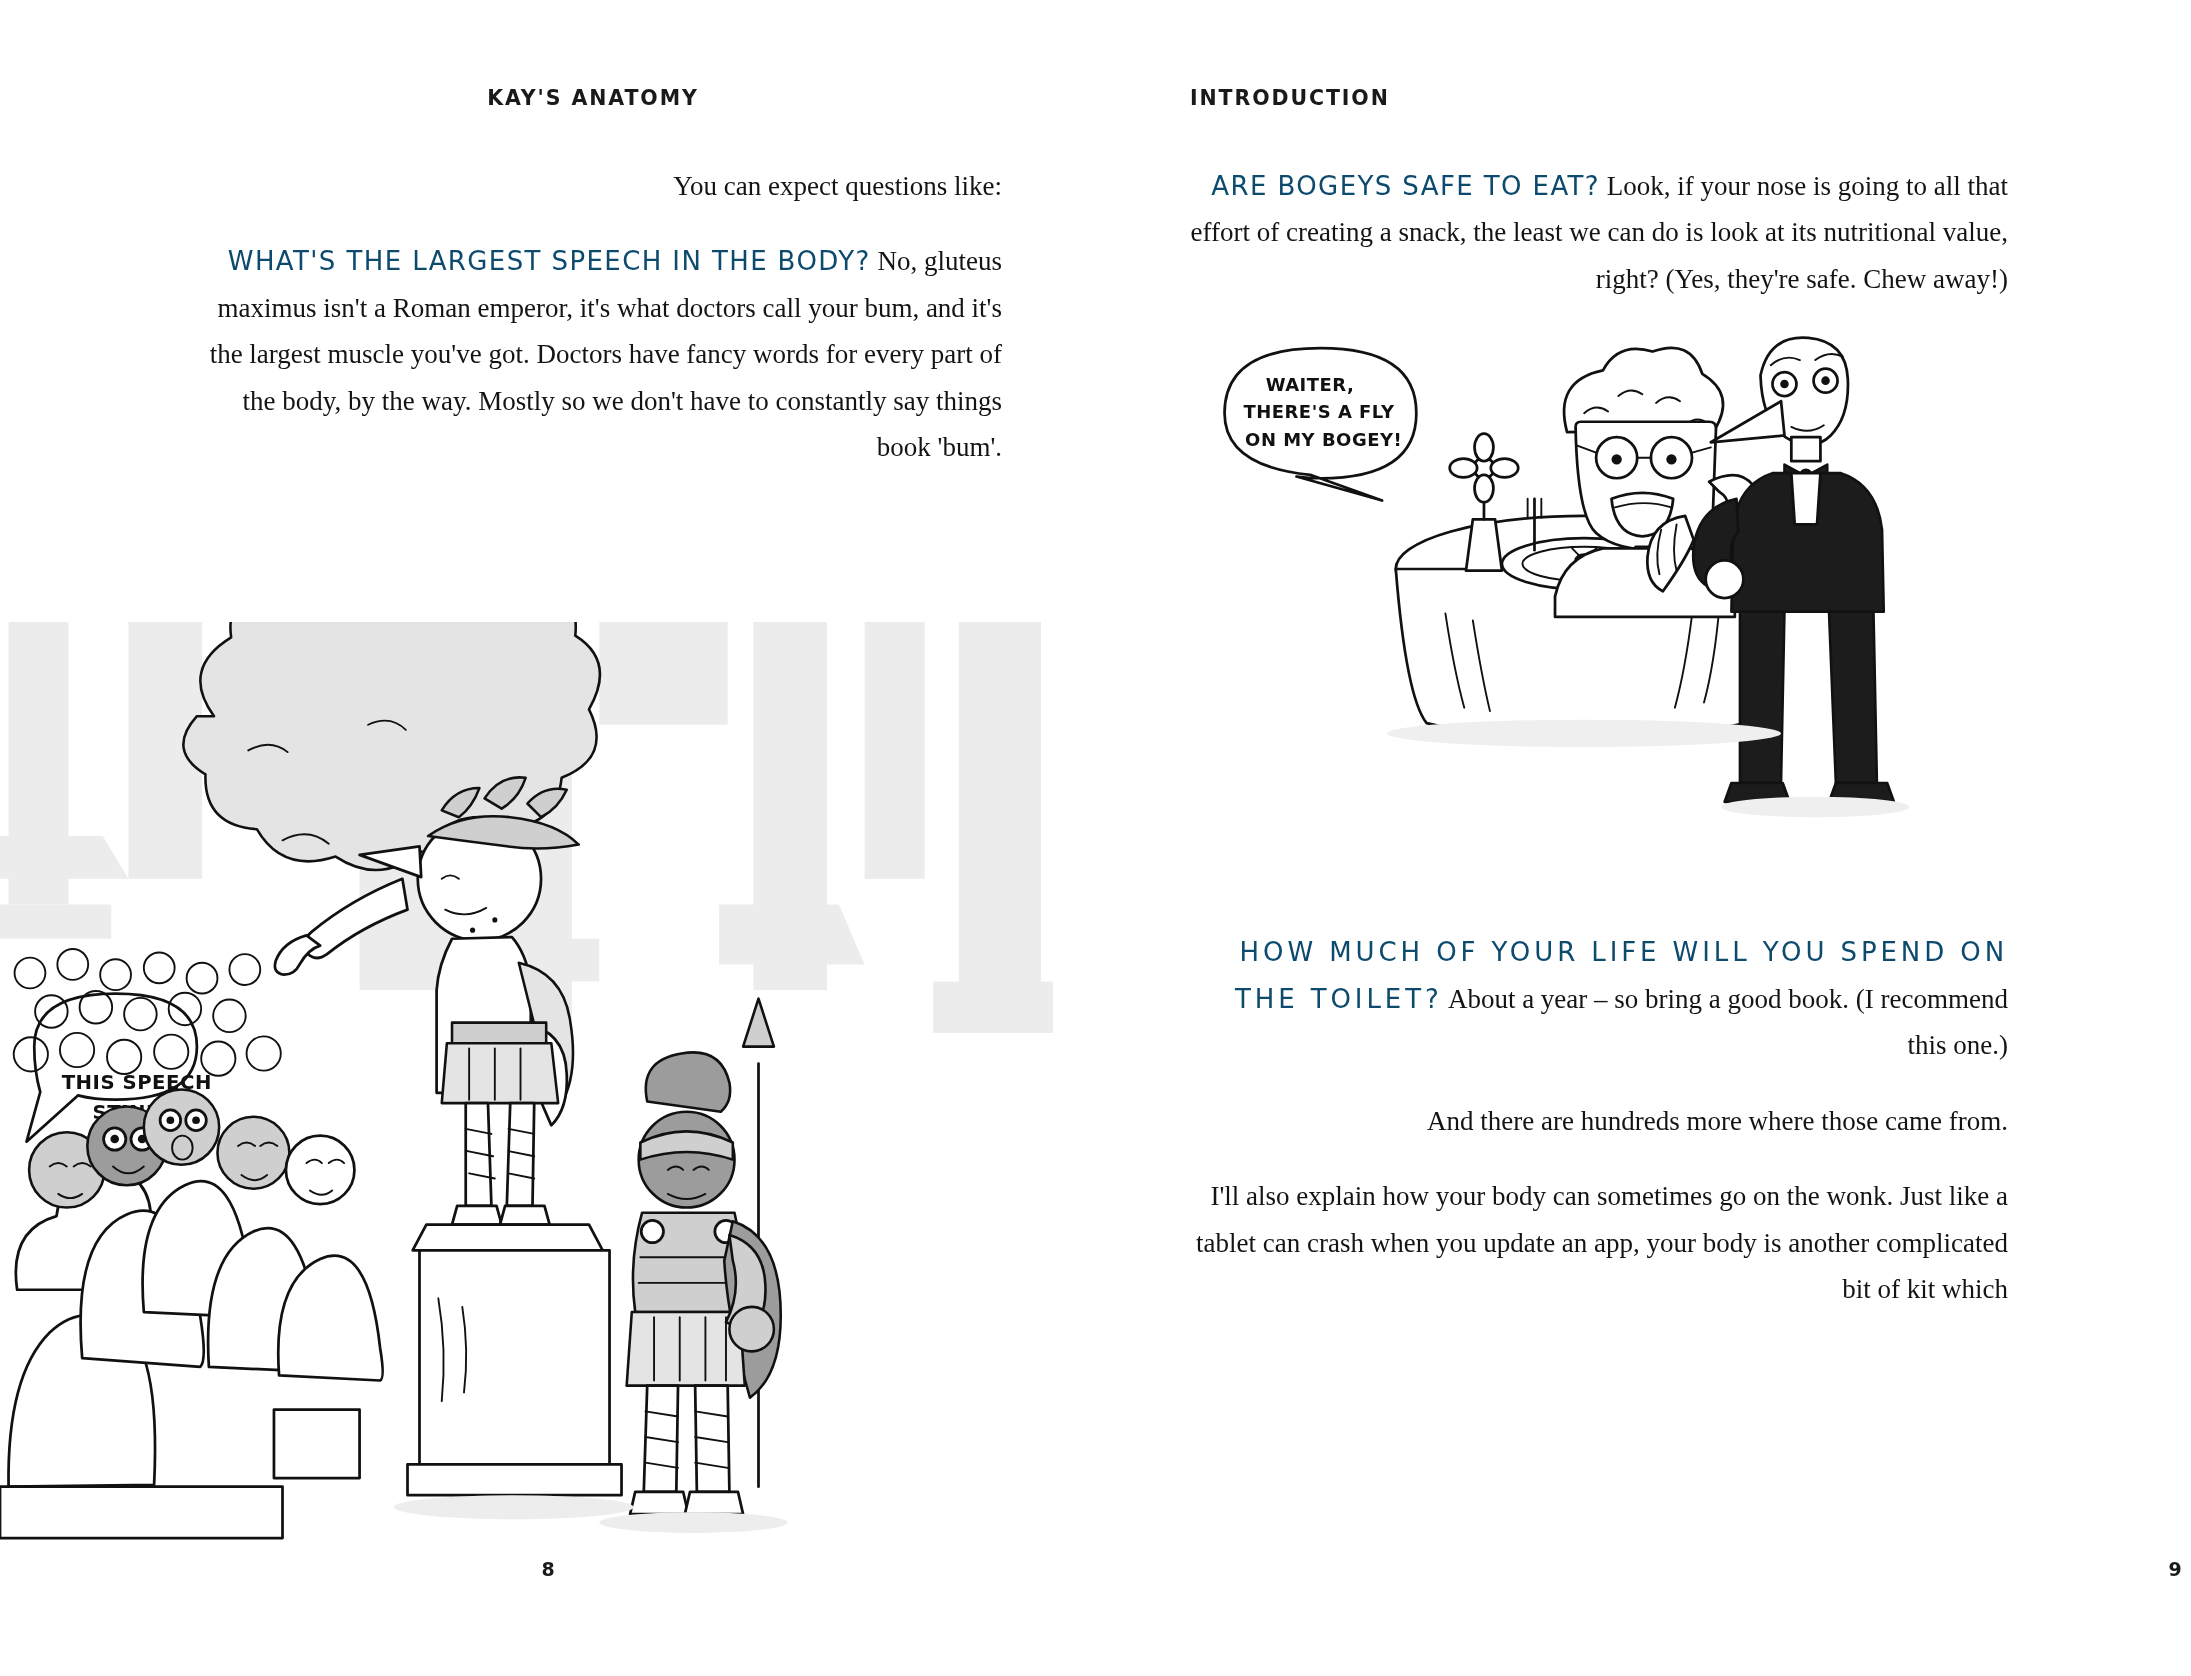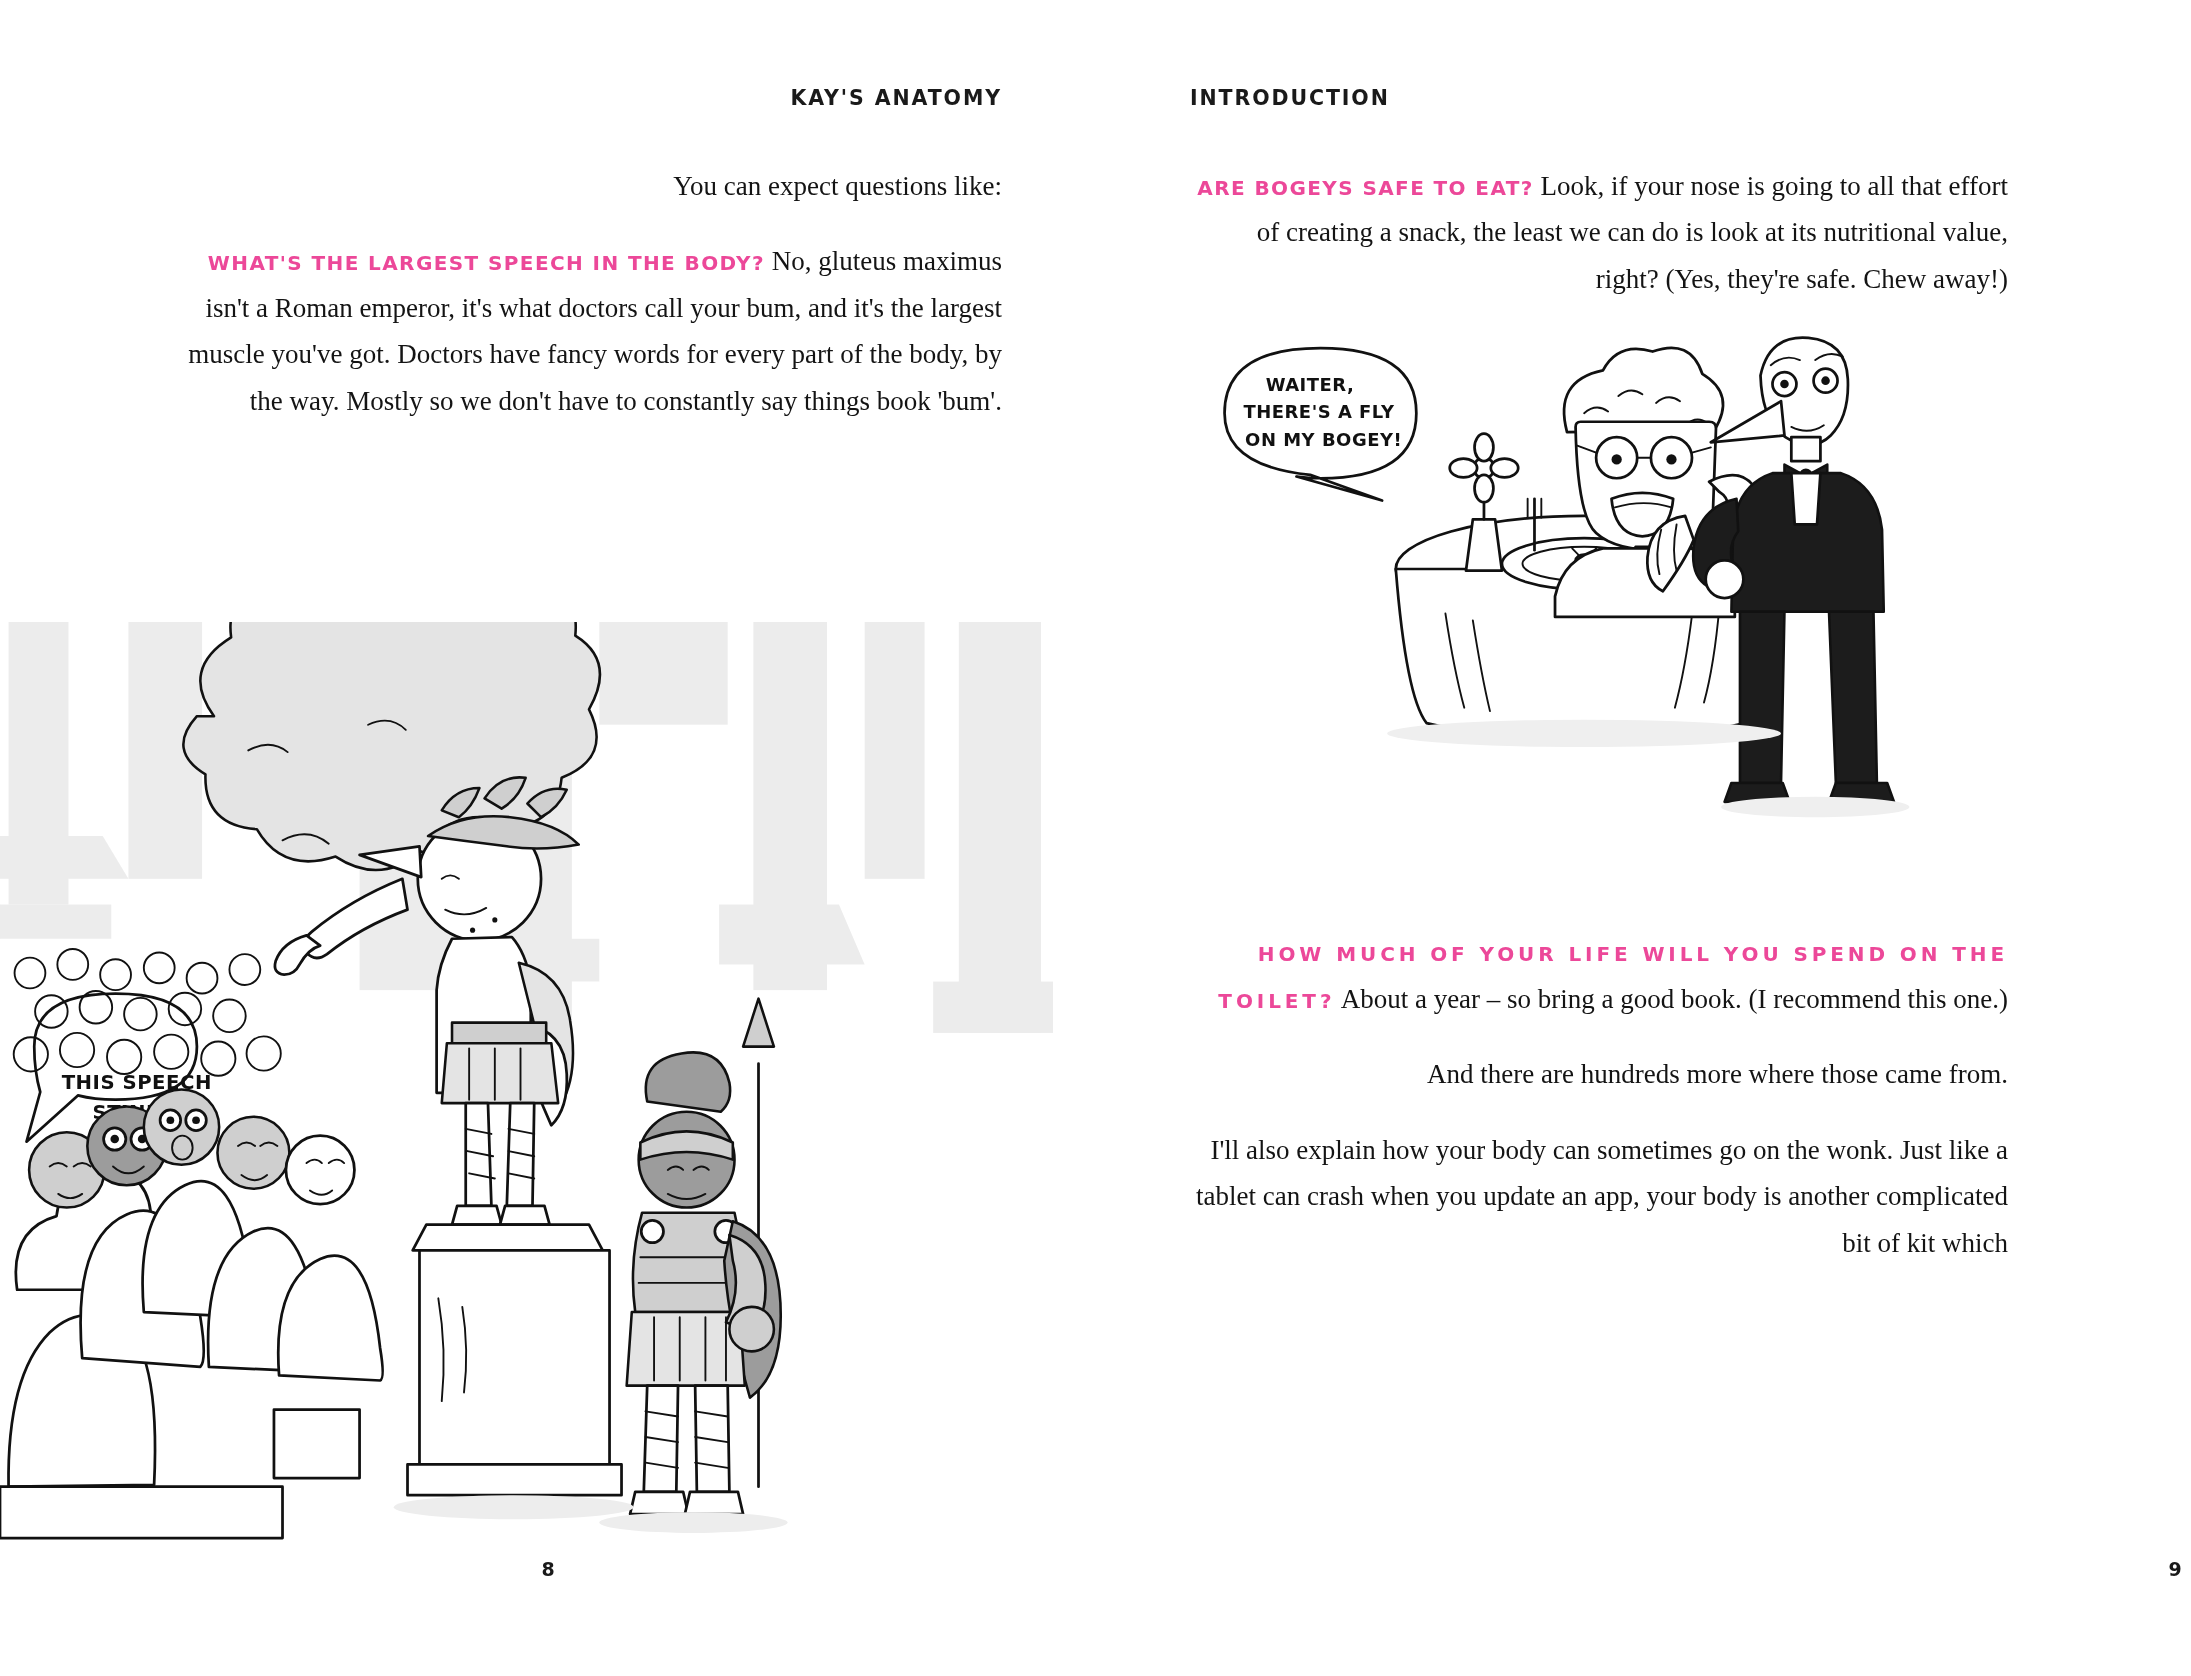--- a/index.html
+++ b/index.html
@@ -30,39 +30,39 @@
   .page-right { padding: 0 184px 0 94px; }
 
   .running-head {
     font-family: "DejaVu Sans", sans-serif;
     font-weight: bold;
     font-size: 20.5px;
     letter-spacing: 1.9px;
     color: #1a1a1a;
     padding-top: 86px;
   }
-  .running-head.left  { text-align: right; }
+  .running-head.left  { text-align: center; }
   .running-head.right { text-align: left; }
 
   .body-col { padding-top: 53px; }
 
   p.para {
     font-size: 27px;
     line-height: 1.72;
     margin: 0 0 29px 0;
     text-align: right;
     color: #141414;
   }
 
   .qhead {
     font-family: "DejaVu Sans", sans-serif;
-    font-weight: bold;
-    font-size: 20px;
+    font-weight: normal;
+    font-size: 26px;
     letter-spacing: 1.4px;
-    color: #ec4899;
+    color: #0c4a6e;
   }
   .qhead.wide { letter-spacing: 3.9px; }
 
   .folio {
     position: absolute;
     bottom: 96px;
     font-family: "DejaVu Sans", sans-serif;
     font-weight: bold;
     font-size: 19px;
     color: #1a1a1a;

